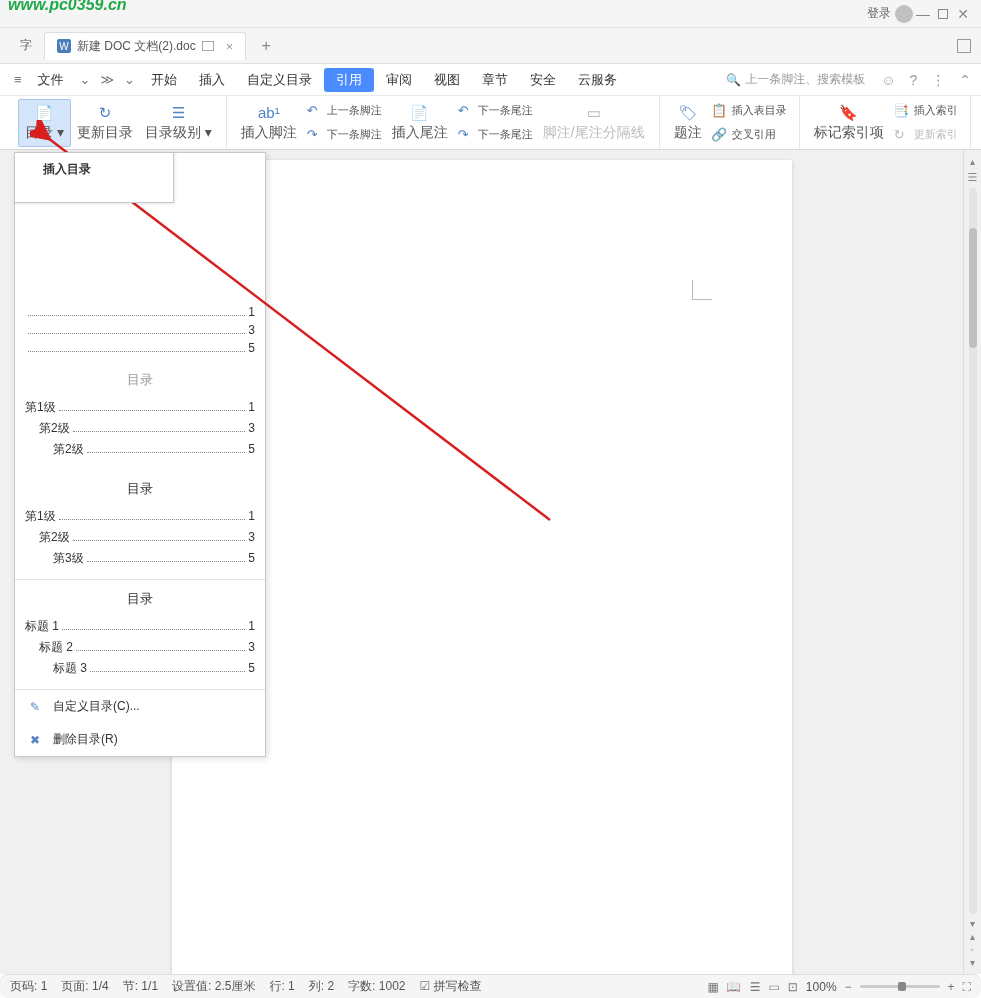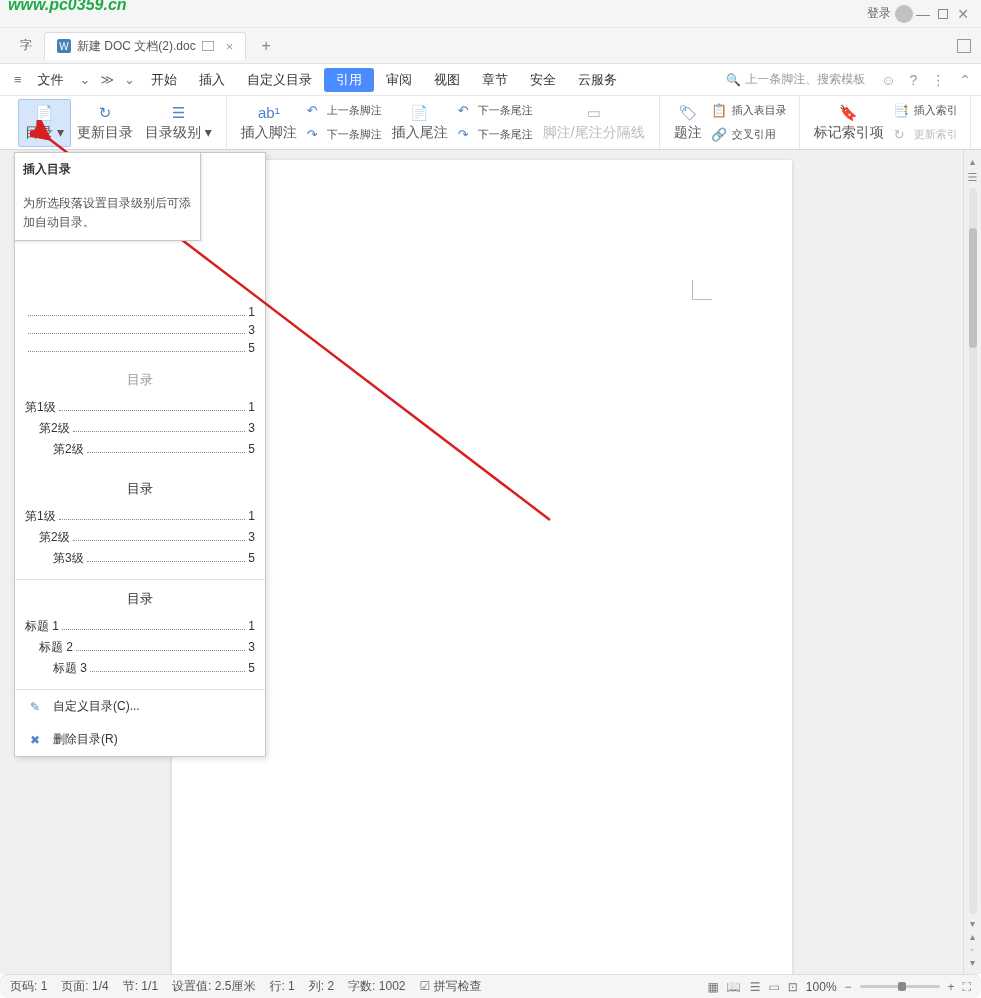--- a/index.html
+++ b/index.html
@@ -45,21 +45,21 @@
 .workspace { position: absolute; top: 150px; left: 0; right: 0; bottom: 24px; background: #f0f0f0; display: flex; }
 .canvas { flex: 1; display: flex; justify-content: center; overflow: hidden; padding-top: 10px; }
 .page { width: 620px; height: 820px; background: #fff; box-shadow: 0 1px 4px rgba(0,0,0,0.15); position: relative; }
 .pagemark { position: absolute; right: 80px; top: 120px; width: 20px; height: 20px; border-left: 1px solid #bbb; border-bottom: 1px solid #bbb; }
 .vscroll { width: 18px; background: #f0f0f0; border-left: 1px solid #ddd; display: flex; flex-direction: column; align-items: center; padding: 6px 0; gap: 4px; }
 .vscroll .arrow { font-size: 10px; color: #888; }
 .vscroll .track { flex: 1; width: 8px; background: #e4e4e4; border-radius: 4px; position: relative; }
 .vscroll .thumb { position: absolute; top: 40px; width: 8px; height: 120px; background: #c0c0c0; border-radius: 4px; }
 .vscroll .bot { display: flex; flex-direction: column; gap: 2px; font-size: 10px; color: #888; }
 
-.tooltip { position: absolute; left: 14px; top: 152px; width: 187px; background: #fff; border: 1px solid #c8c8c8; padding: 8px 8px; font-size: 12px; color: #333; z-index: 200; box-shadow: 1px 1px 3px rgba(0,0,0,0.1); }
+.tooltip { position: absolute; left: 14px; top: 152px; width: 160px; background: #fff; border: 1px solid #c8c8c8; padding: 8px 28px; font-size: 12px; color: #333; z-index: 200; box-shadow: 1px 1px 3px rgba(0,0,0,0.1); }
 .tooltip .tt-title { font-weight: bold; margin-bottom: 6px; }
 .tooltip .tt-body { line-height: 1.6; color: #555; }
 
 .dropdown { position: absolute; left: 14px; top: 152px; width: 252px; background: #fff; border: 1px solid #c8c8c8; box-shadow: 2px 2px 6px rgba(0,0,0,0.12); z-index: 100; font-size: 12px; color: #333; }
 .dd-section { padding: 6px 10px 10px; }
 .dd-label { padding: 4px 0 6px; color: #666; font-size: 12px; }
 .dd-title { text-align: center; font-size: 13px; padding: 4px 0 8px; }
 .dd-line { display: flex; align-items: baseline; font-size: 12px; padding: 2px 0; }
 .dd-line .txt { white-space: nowrap; }
 .dd-line .dots { flex: 1; border-bottom: 1px dotted #888; margin: 0 3px 3px; }
@@ -335,21 +335,20 @@
   <div class="dd-item">
     <span class="dicon">✖</span>
     <span>删除目录(R)</span>
   </div>
 </div>
 
 <div class="tooltip">
   <div class="tt-title">插入目录</div>
   <div class="tt-body">
     <div style="height:10px"></div>
-    <div>为所选段落设置目录级别后可添加自动目录。</div>
   </div>
 </div>
 
 <svg class="arrow-annot" style="left:30px; top:120px;" width="540" height="420">
   <defs>
       <marker id="ah" markerWidth="12" markerHeight="12" refX="2" refY="6" orient="auto">
         <path d="M12,0 L0,6 L12,12 L8,6 Z" fill="#d81e1e"></path>
       </marker>
     </defs>
   <line x1="520" y1="400" x2="18" y2="18" stroke="#d81e1e" stroke-width="2.5" marker-end="url(#ah)"></line>

